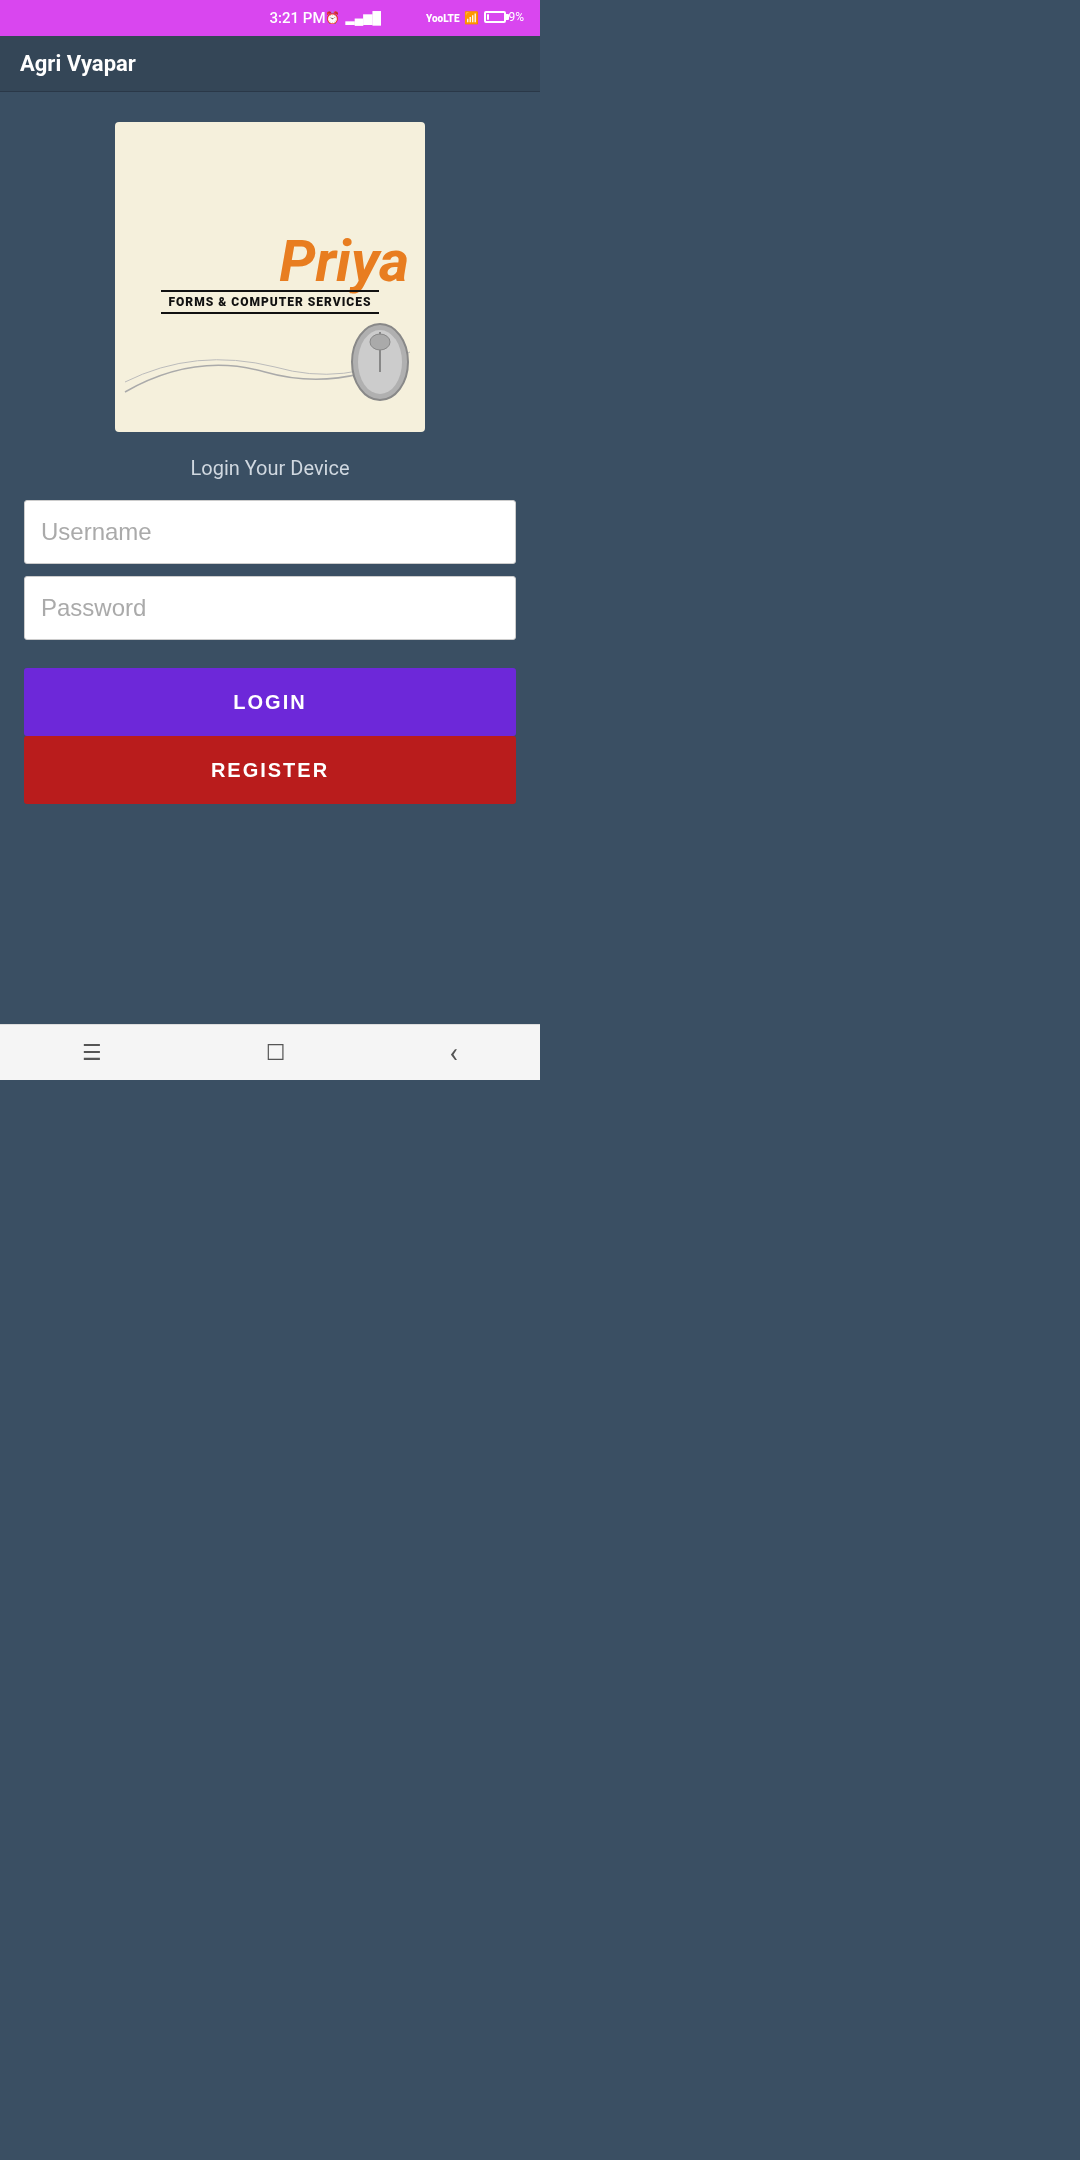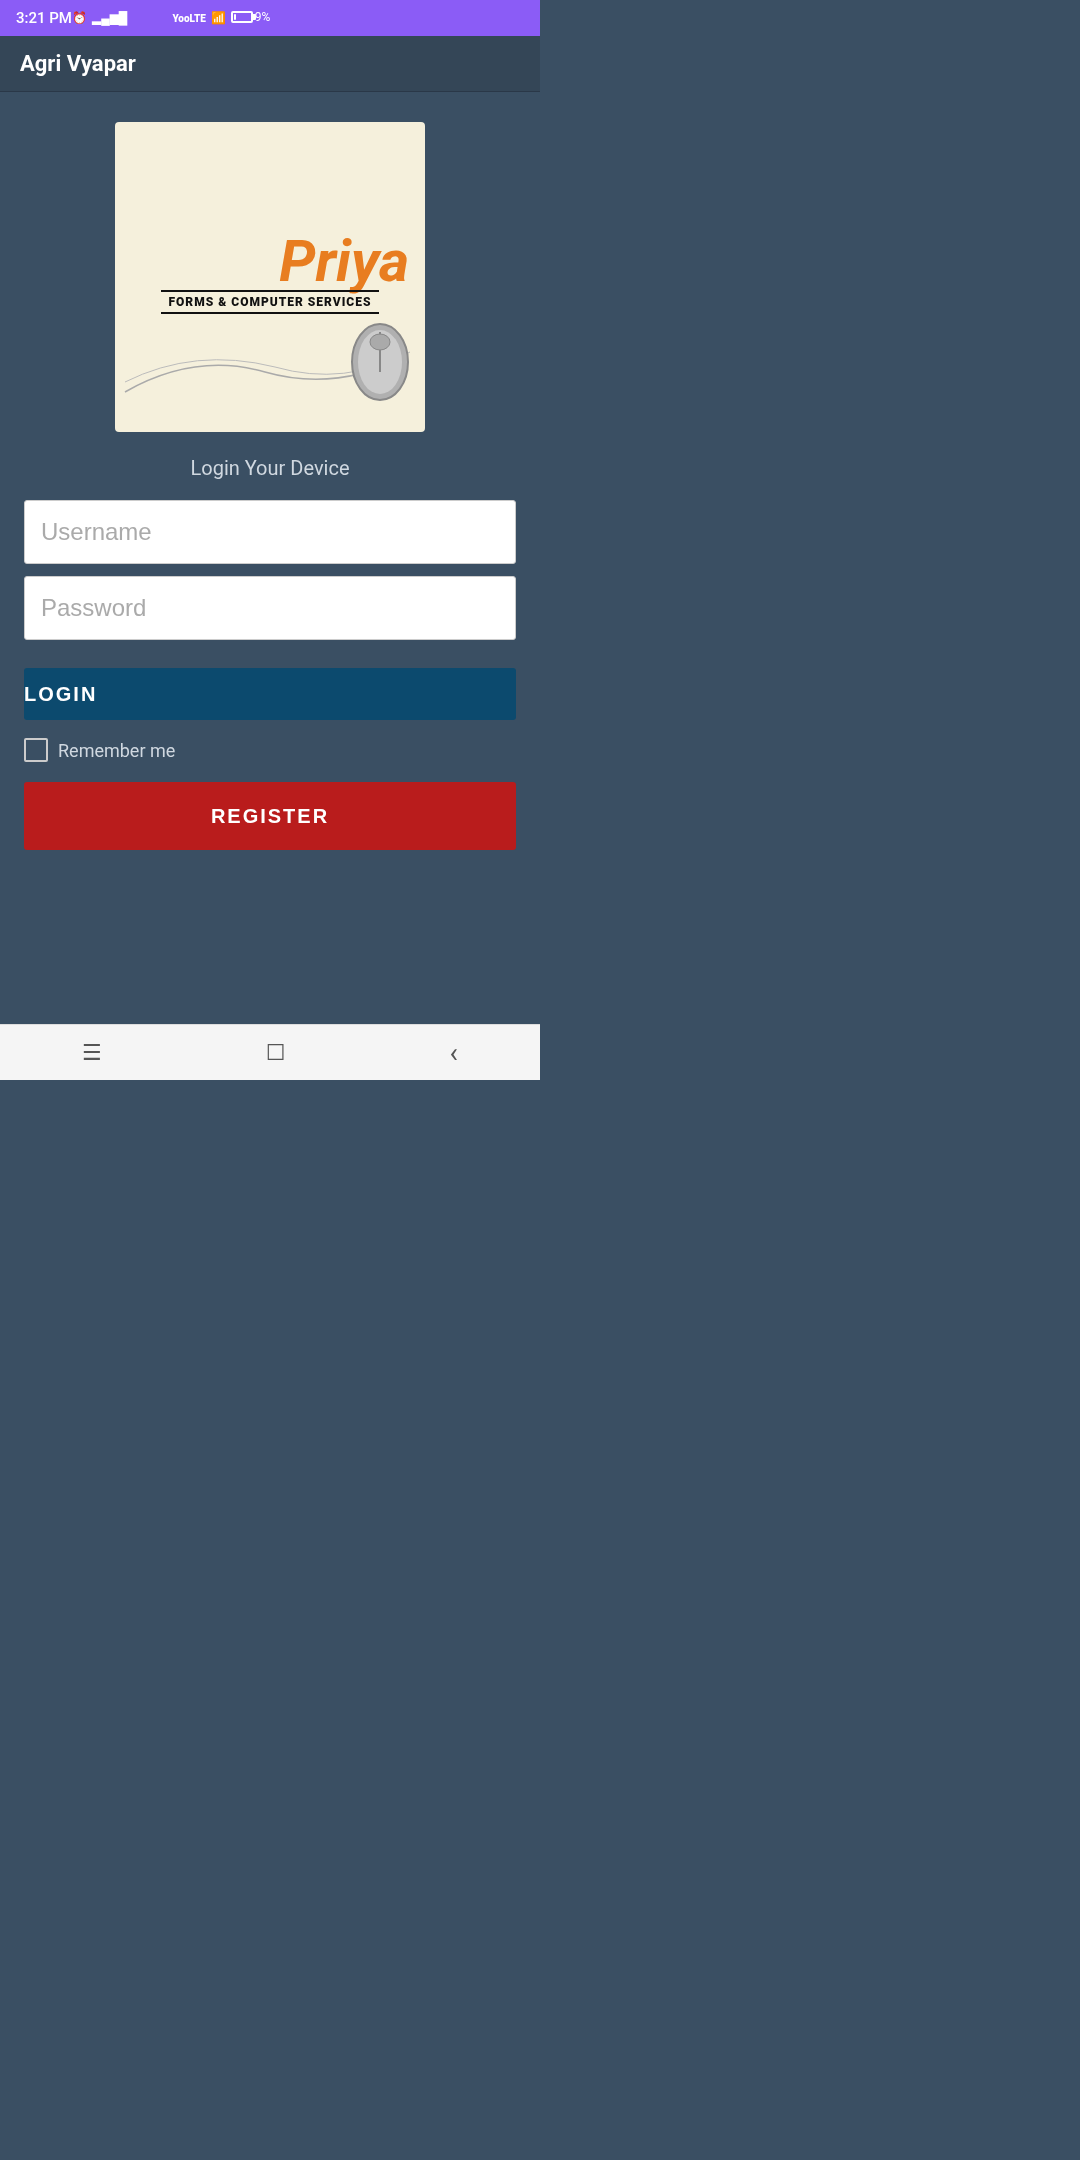--- a/index.html
+++ b/index.html
@@ -9,25 +9,25 @@
       width: 540px;
       min-height: 1080px;
       font-family: 'Roboto', Arial, sans-serif;
       background: #3a4f63;
       display: flex;
       flex-direction: column;
     }
 
     
     .status-bar {
-      background: #8b5cf6;
+      background: #d946ef;
       height: 36px;
       display: flex;
       align-items: center;
-      justify-content: flex-start;
+      justify-content: flex-end;
       padding: 16px 16px;
     }
     .status-time {
       color: #ffffff;
       font-size: 15px;
       font-weight: 500;
     }
     .status-icons {
       display: flex;
       align-items: center;
@@ -179,33 +179,33 @@
       margin-bottom: 12px;
       outline: none;
     }
     .input-field::placeholder {
       color: #aaa;
     }
 
     
     .btn-login {
       width: 100%;
-      height: 52px;
-      background: #0c4a6e;
+      height: 68px;
+      background: #6d28d9;
       border: none;
       border-radius: 3px;
       color: #ffffff;
       font-size: 20px;
       font-weight: 700;
       letter-spacing: 2px;
       cursor: pointer;
       margin-top: 16px;
       display: flex;
       align-items: center;
-      justify-content: flex-start;
+      justify-content: center;
     }
 
     .remember-me {
       display: flex;
       align-items: center;
       gap: 10px;
       margin: 18px 0 20px 0;
       cursor: pointer;
     }
     .checkbox {
@@ -303,25 +303,20 @@
   <div class="login-title">Login Your Device</div>
 
   <div class="form-container">
     <input class="input-field" type="text" placeholder="Username" style="">
     <input class="input-field" type="password" placeholder="Password" style="">
 
     <button class="btn-login">
       <span>LOGIN</span>
     </button>
 
-    <label class="remember-me">
-
-      <span class="checkbox"></span>
-      <span class="remember-label">Remember me</span>
-    </label>
 
     <button class="btn-register">
       <span>REGISTER</span>
     </button>
   </div>
 
 </div>
 
 <div class="bottom-nav">
   <span class="nav-icon">☰</span>

